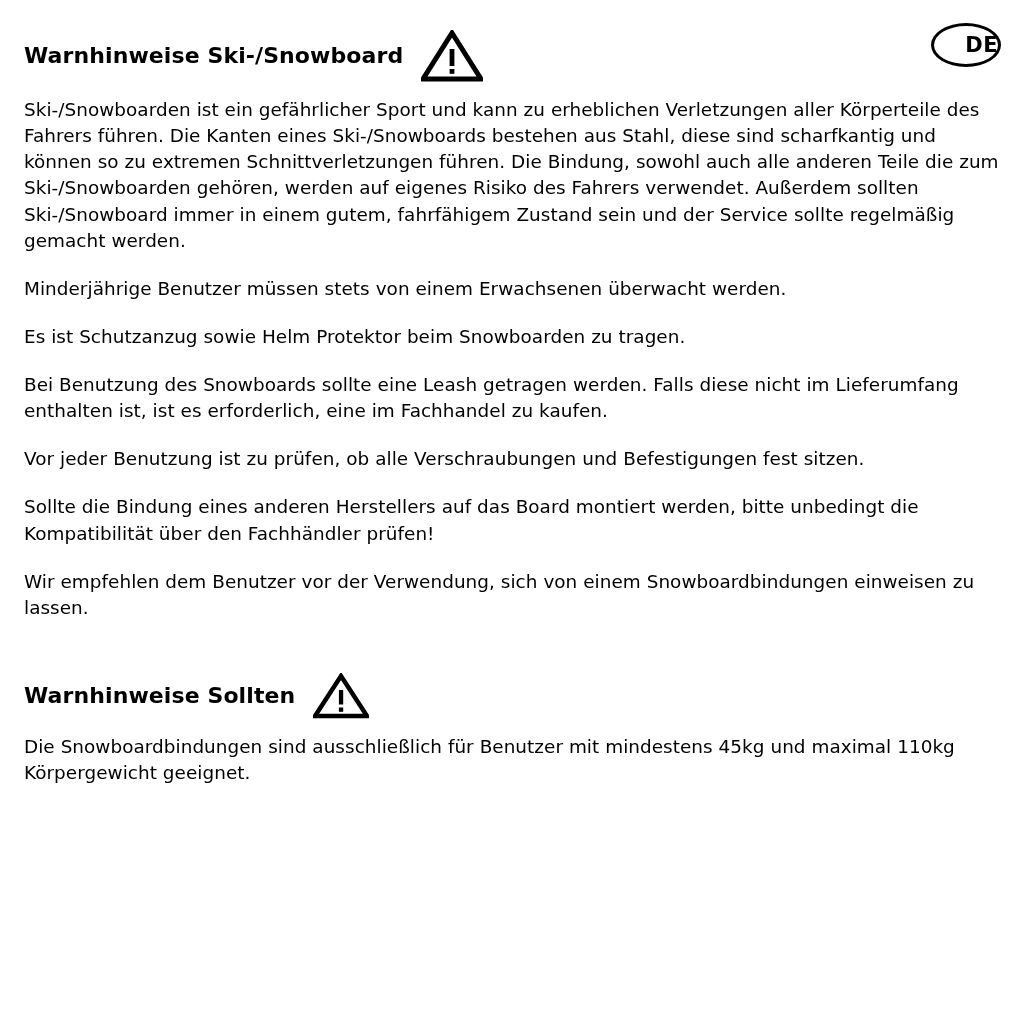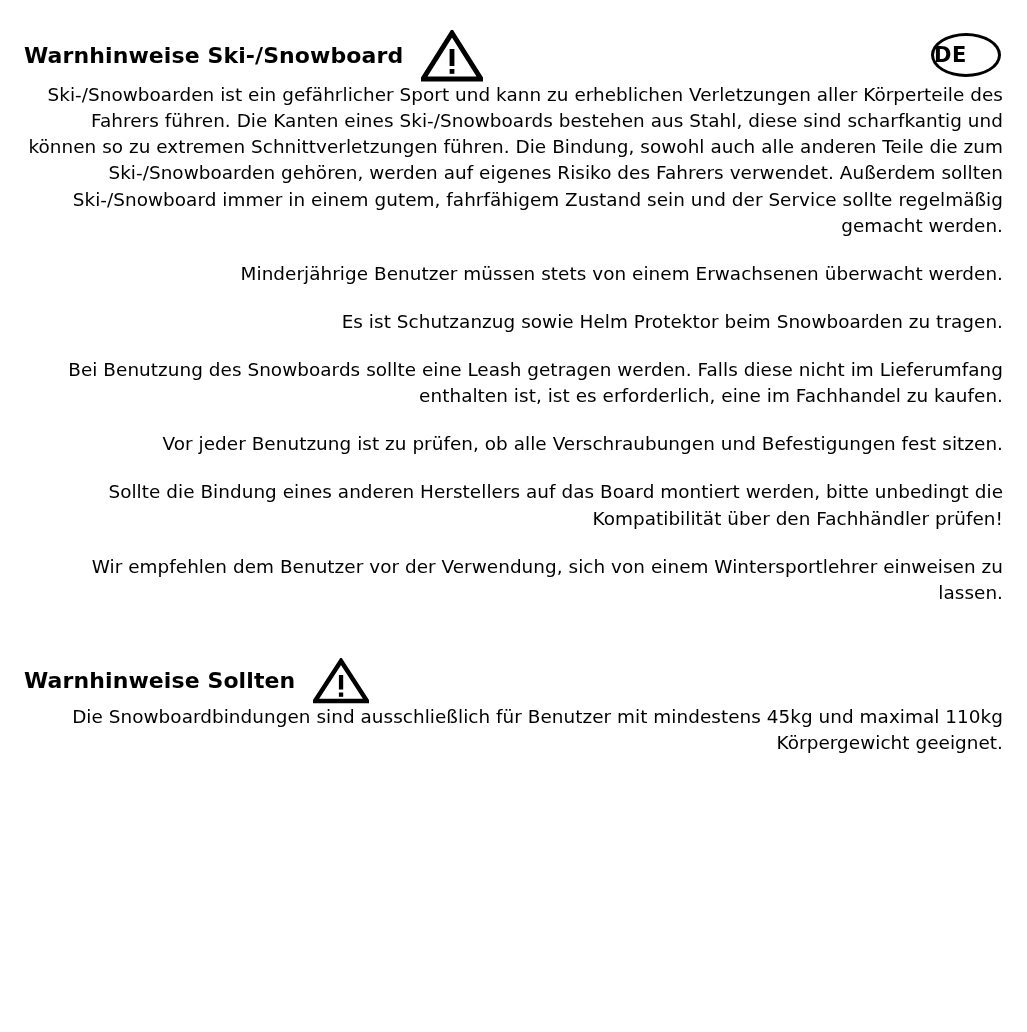--- a/index.html
+++ b/index.html
@@ -39,45 +39,44 @@
 
   
   .warn-icon {
     display: block;
     flex: 0 0 auto;
   }
 
   
   .country-badge {
     position: absolute;
-    top: 33px;
+    top: 23px;
     right: 26px;
     width: 70px;
     height: 44px;
     border: 3px solid #000;
     border-radius: 50%;
     display: flex;
     align-items: center;
-    justify-content: flex-start;
+    justify-content: flex-end;
     box-sizing: border-box;
   }
   .country-badge span {
     font-size: 21px;
     font-weight: bold;
     letter-spacing: 0.5px;
   }
 
   
   p.para {
     font-size: 18.4px;
     line-height: 1.42;
-    margin: 0 0 22px 0;
+    margin: 15px 0 22px 0;
     max-width: 980px;
     letter-spacing: 0.05px;
-    text-align: right;
   }
   .sec1-first {
     margin-top: 29px;
   }
   .sec2-first {
     margin-top: 25px;
   }
   .heading2-row {
     margin-top: 52px;
   }
@@ -99,21 +98,21 @@
       <rect x="28.6" y="39" width="4.8" height="4.8" fill="#000"></rect>
     </svg>
   </div>
 
   <p class="para sec1-first">Ski-/Snowboarden ist ein gefährlicher Sport und kann zu erheblichen Verletzungen aller Körperteile des Fahrers führen. Die Kanten eines Ski-/Snowboards bestehen aus Stahl, diese sind scharfkantig und können so zu extremen Schnittverletzungen führen. Die Bindung, sowohl auch alle anderen Teile die zum Ski-/Snowboarden gehören, werden auf eigenes Risiko des Fahrers verwendet. Außerdem sollten Ski-/Snowboard immer in einem gutem, fahrfähigem Zustand sein und der Service sollte regelmäßig gemacht werden.</p>
   <p class="para">Minderjährige Benutzer müssen stets von einem Erwachsenen überwacht werden.</p>
   <p class="para">Es ist Schutzanzug sowie Helm Protektor beim Snowboarden zu tragen.</p>
   <p class="para">Bei Benutzung des Snowboards sollte eine Leash getragen werden. Falls diese nicht im Lieferumfang enthalten ist, ist es erforderlich, eine im Fachhandel zu kaufen.</p>
   <p class="para">Vor jeder Benutzung ist zu prüfen, ob alle Verschraubungen und Befestigungen fest sitzen.</p>
   <p class="para">Sollte die Bindung eines anderen Herstellers auf das Board montiert werden, bitte unbedingt die Kompatibilität über den Fachhändler prüfen!</p>
-  <p class="para">Wir empfehlen dem Benutzer vor der Verwendung, sich von einem Wintersportlehrer einweisen zu lassen.</p>
+  <p class="para">Wir empfehlen dem Benutzer vor der Verwendung, sich von einem Snowboardbindungen einweisen zu lassen.</p>
 
   <div class="heading-row heading2-row">
     <div class="heading-text">Warnhinweise Sollten</div>
     <svg class="warn-icon" width="56" height="46" viewBox="0 0 56 46" aria-hidden="true">
       <path d="M28 3 L54 43 L2 43 Z" fill="none" stroke="#000" stroke-width="4.5" stroke-linejoin="miter"></path>
       <rect x="25.9" y="17" width="4.3" height="14.5" fill="#000"></rect>
       <rect x="25.9" y="34.5" width="4.3" height="4.3" fill="#000"></rect>
     </svg>
   </div>
 

